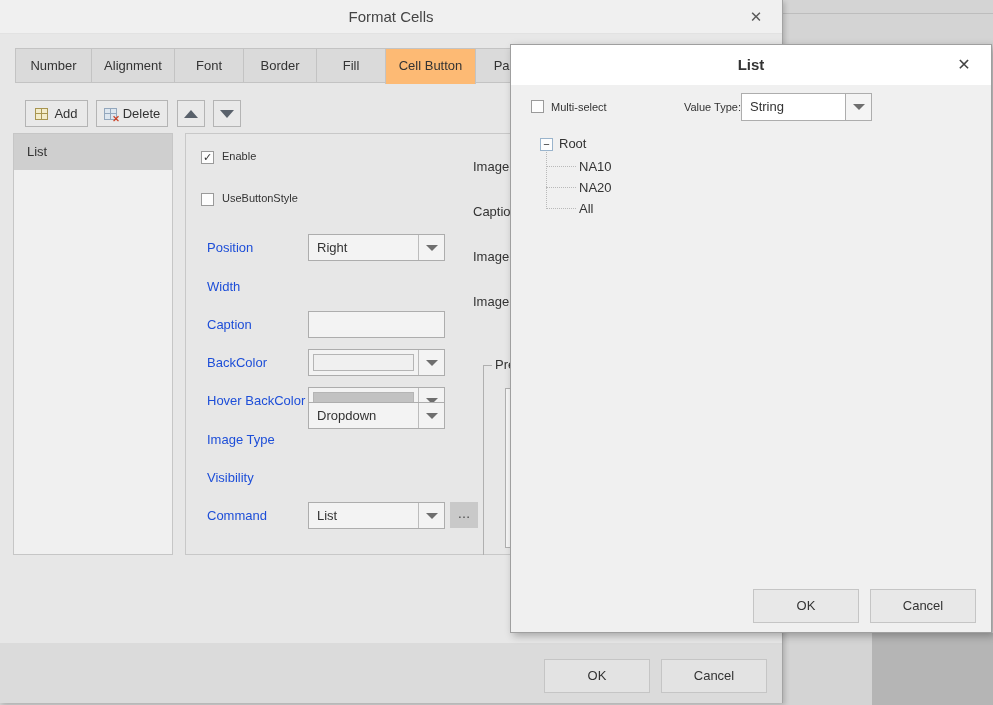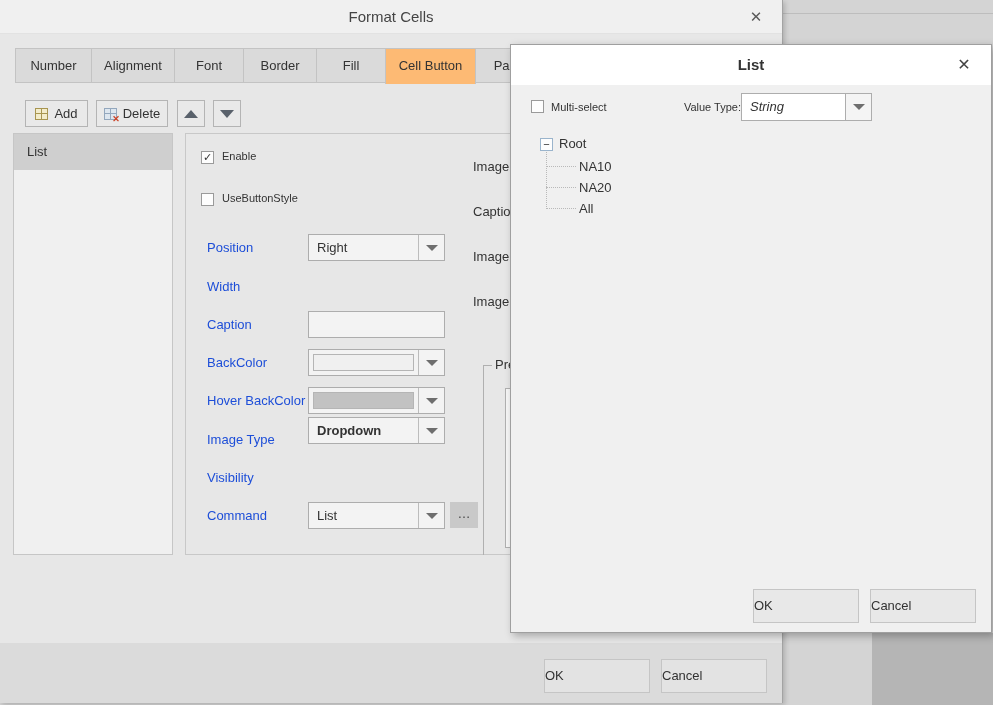--- a/index.html
+++ b/index.html
@@ -72,34 +72,34 @@
   .ellipsis-btn { left:450px; top:502px; width:28px; height:26px; background:#c9c9c9;
     text-align:center; line-height:24px; color:#444; font-size:13px; }
 
   .clip-label { left:473px; width:60px; height:18px; font-size:13px; color:#333; white-space:nowrap; overflow:hidden; }
   .preview-frag { left:483px; top:365px; width:90px; height:190px; border-left:1px solid #b0b0b0; border-top:1px solid #b0b0b0; }
   .preview-lbl { position:absolute; left:8px; top:-9px; background:#e7e7e7; padding:0 3px; font-size:13px; white-space:nowrap; }
   .preview-inner { position:absolute; left:21px; top:22px; width:60px; height:160px; background:#f6f6f6; border:1px solid #b0b0b0; }
 
   
   .fc-footer { left:0; top:643px; width:782px; height:60px; background:#dbdbdb; }
-  .btn { background:#e3e3e3; border:1px solid #c5c5c5; text-align:left; font-size:13px; color:#333; }
+  .btn { background:#e3e3e3; border:1px solid #c5c5c5; text-align:center; font-size:13px; color:#333; }
   .fc-ok     { left:544px; top:16px; width:106px; height:34px; line-height:32px; }
   .fc-cancel { left:661px; top:16px; width:106px; height:34px; line-height:32px; }
 
   
   .list-dialog { left:510px; top:44px; width:482px; height:589px; background:#f0f0f0;
     border:1px solid #9f9f9f; box-shadow:3px 3px 8px rgba(0,0,0,.28); }
   .ld-titlebar { left:0; top:0; width:100%; height:40px; background:#ffffff; }
   .ld-title { width:100%; text-align:center; line-height:40px; font-size:15px; font-weight:600; color:#333; }
   .ld-close { left:443px; top:11px; width:20px; height:18px; font-size:16px; color:#444; }
   .ld-ms-cb { left:20px; top:55px; }
   .ld-ms-label { left:40px; top:52px; height:20px; line-height:20px; }
   .ld-vt-label { left:155px; top:52px; width:75px; height:20px; line-height:20px; text-align:right; }
-  .ld-combo { left:230px; top:48px; width:131px; height:28px; background:#ffffff;font-style:italic; }
+  .ld-combo { left:230px; top:48px; width:131px; height:28px; background:#ffffff; }
   .ld-combo .combo-arrow { border-left:1px solid #adadad; background:#f4f4f4; }
 
   .tree-expander { left:29px; top:93px; width:13px; height:13px; background:#fdfdfd;
     border:1px solid #9ab4cc; text-align:center; line-height:11px; font-size:11px; color:#333; }
   .tree-root-label { left:48px; top:89px; height:20px; line-height:20px; }
   .tree-child { left:68px; height:21px; line-height:21px; }
   .tree-vline { left:35px; top:107px; width:1px; height:57px; border-left:1px dotted #b9b9b9; }
   .tree-hstub { left:35px; width:30px; height:1px; border-top:1px dotted #b9b9b9; }
 
   .ld-ok     { left:242px; top:544px; width:106px; height:34px; line-height:32px; background:#e8e8e8; }
@@ -182,21 +182,21 @@
 
     <div class="abs frow-label" style="left:207px;top:387px;">Hover BackColor</div>
     <div class="abs combo" style="left:308px;top:387px;">
       <span class="swatch" style="background-color: rgb(194, 194, 194);"></span>
       <span class="combo-arrow">
           <i class="tri"></i>
         </span>
     </div>
 
     <div class="abs frow-label" style="left:207px;top:426px;">Image Type</div>
-    <div class="abs combo" style="left:308px;top:417px;font-weight:bold;">
+    <div class="abs combo" style="left:308px;top:402px;">
       <span class="combo-val">Dropdown</span>
       <span class="combo-arrow">
           <i class="tri"></i>
         </span>
     </div>
 
     <div class="abs frow-label" style="left:207px;top:464px;">Visibility</div>
 
     <div class="abs frow-label" style="left:207px;top:502px;">Command</div>
     <div class="abs combo" style="left:308px;top:502px;">

